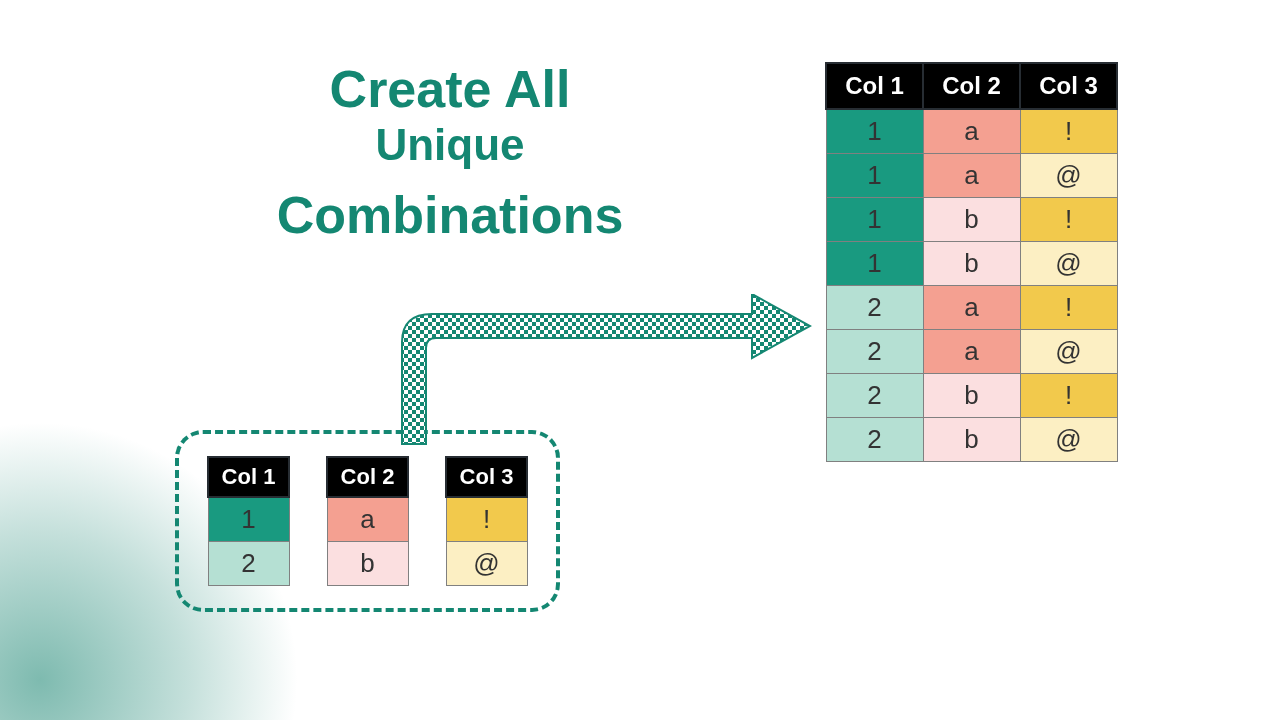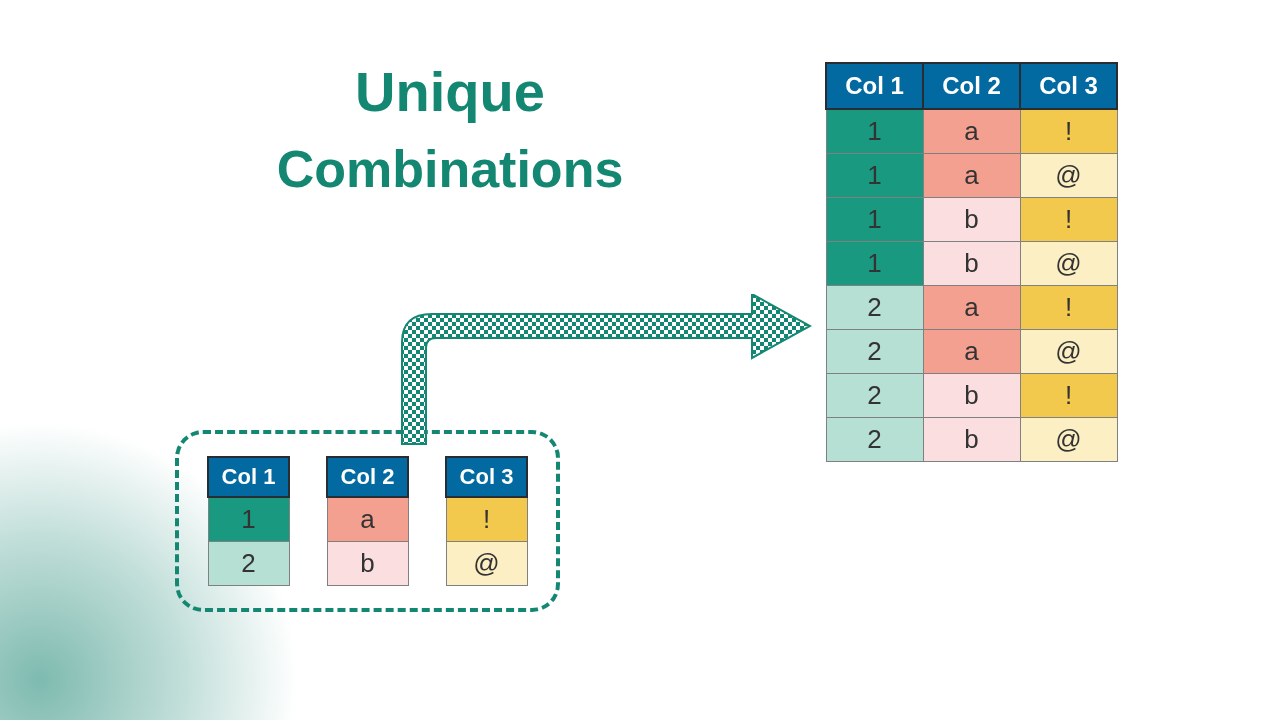--- a/index.html
+++ b/index.html
@@ -32,29 +32,29 @@
     position: absolute;
     left: 180px;
     top: 60px;
     width: 540px;
     text-align: center;
     color: #148772;
     font-weight: 700;
     line-height: 1.15;
   }
   .title .line1 { font-size: 52px; }
-  .title .line2 { font-size: 56px; }
+  .title .line2 { font-size: 44px; }
   .title .line3 { font-size: 52px; margin-top: 16px; }
 
   
   table.data {
     border-collapse: collapse;
   }
   table.data th {
-    background: #0369a1;
+    background: #000000;
     color: #ffffff;
     font-weight: 700;
     padding: 6px 14px;
     font-size: 22px;
     border: 2px solid #272d33;
     white-space: nowrap;
   }
   table.data td {
     text-align: center;
     font-size: 24px;
@@ -105,20 +105,21 @@
     pointer-events: none;
   }
   .arrow-wrap svg { width: 100%; height: 100%; }
 </style>
 </head>
 <body>
 
 <div class="corner-gradient"></div>
 
 <div class="title">
+  <div class="line1">Create All</div>
   <div class="line2">Unique</div>
   <div class="line3">Combinations</div>
 </div>
 
 <div class="input-box">
 
   <table class="data">
     <tbody>
         <tr>
           <th>Col 1</th>

